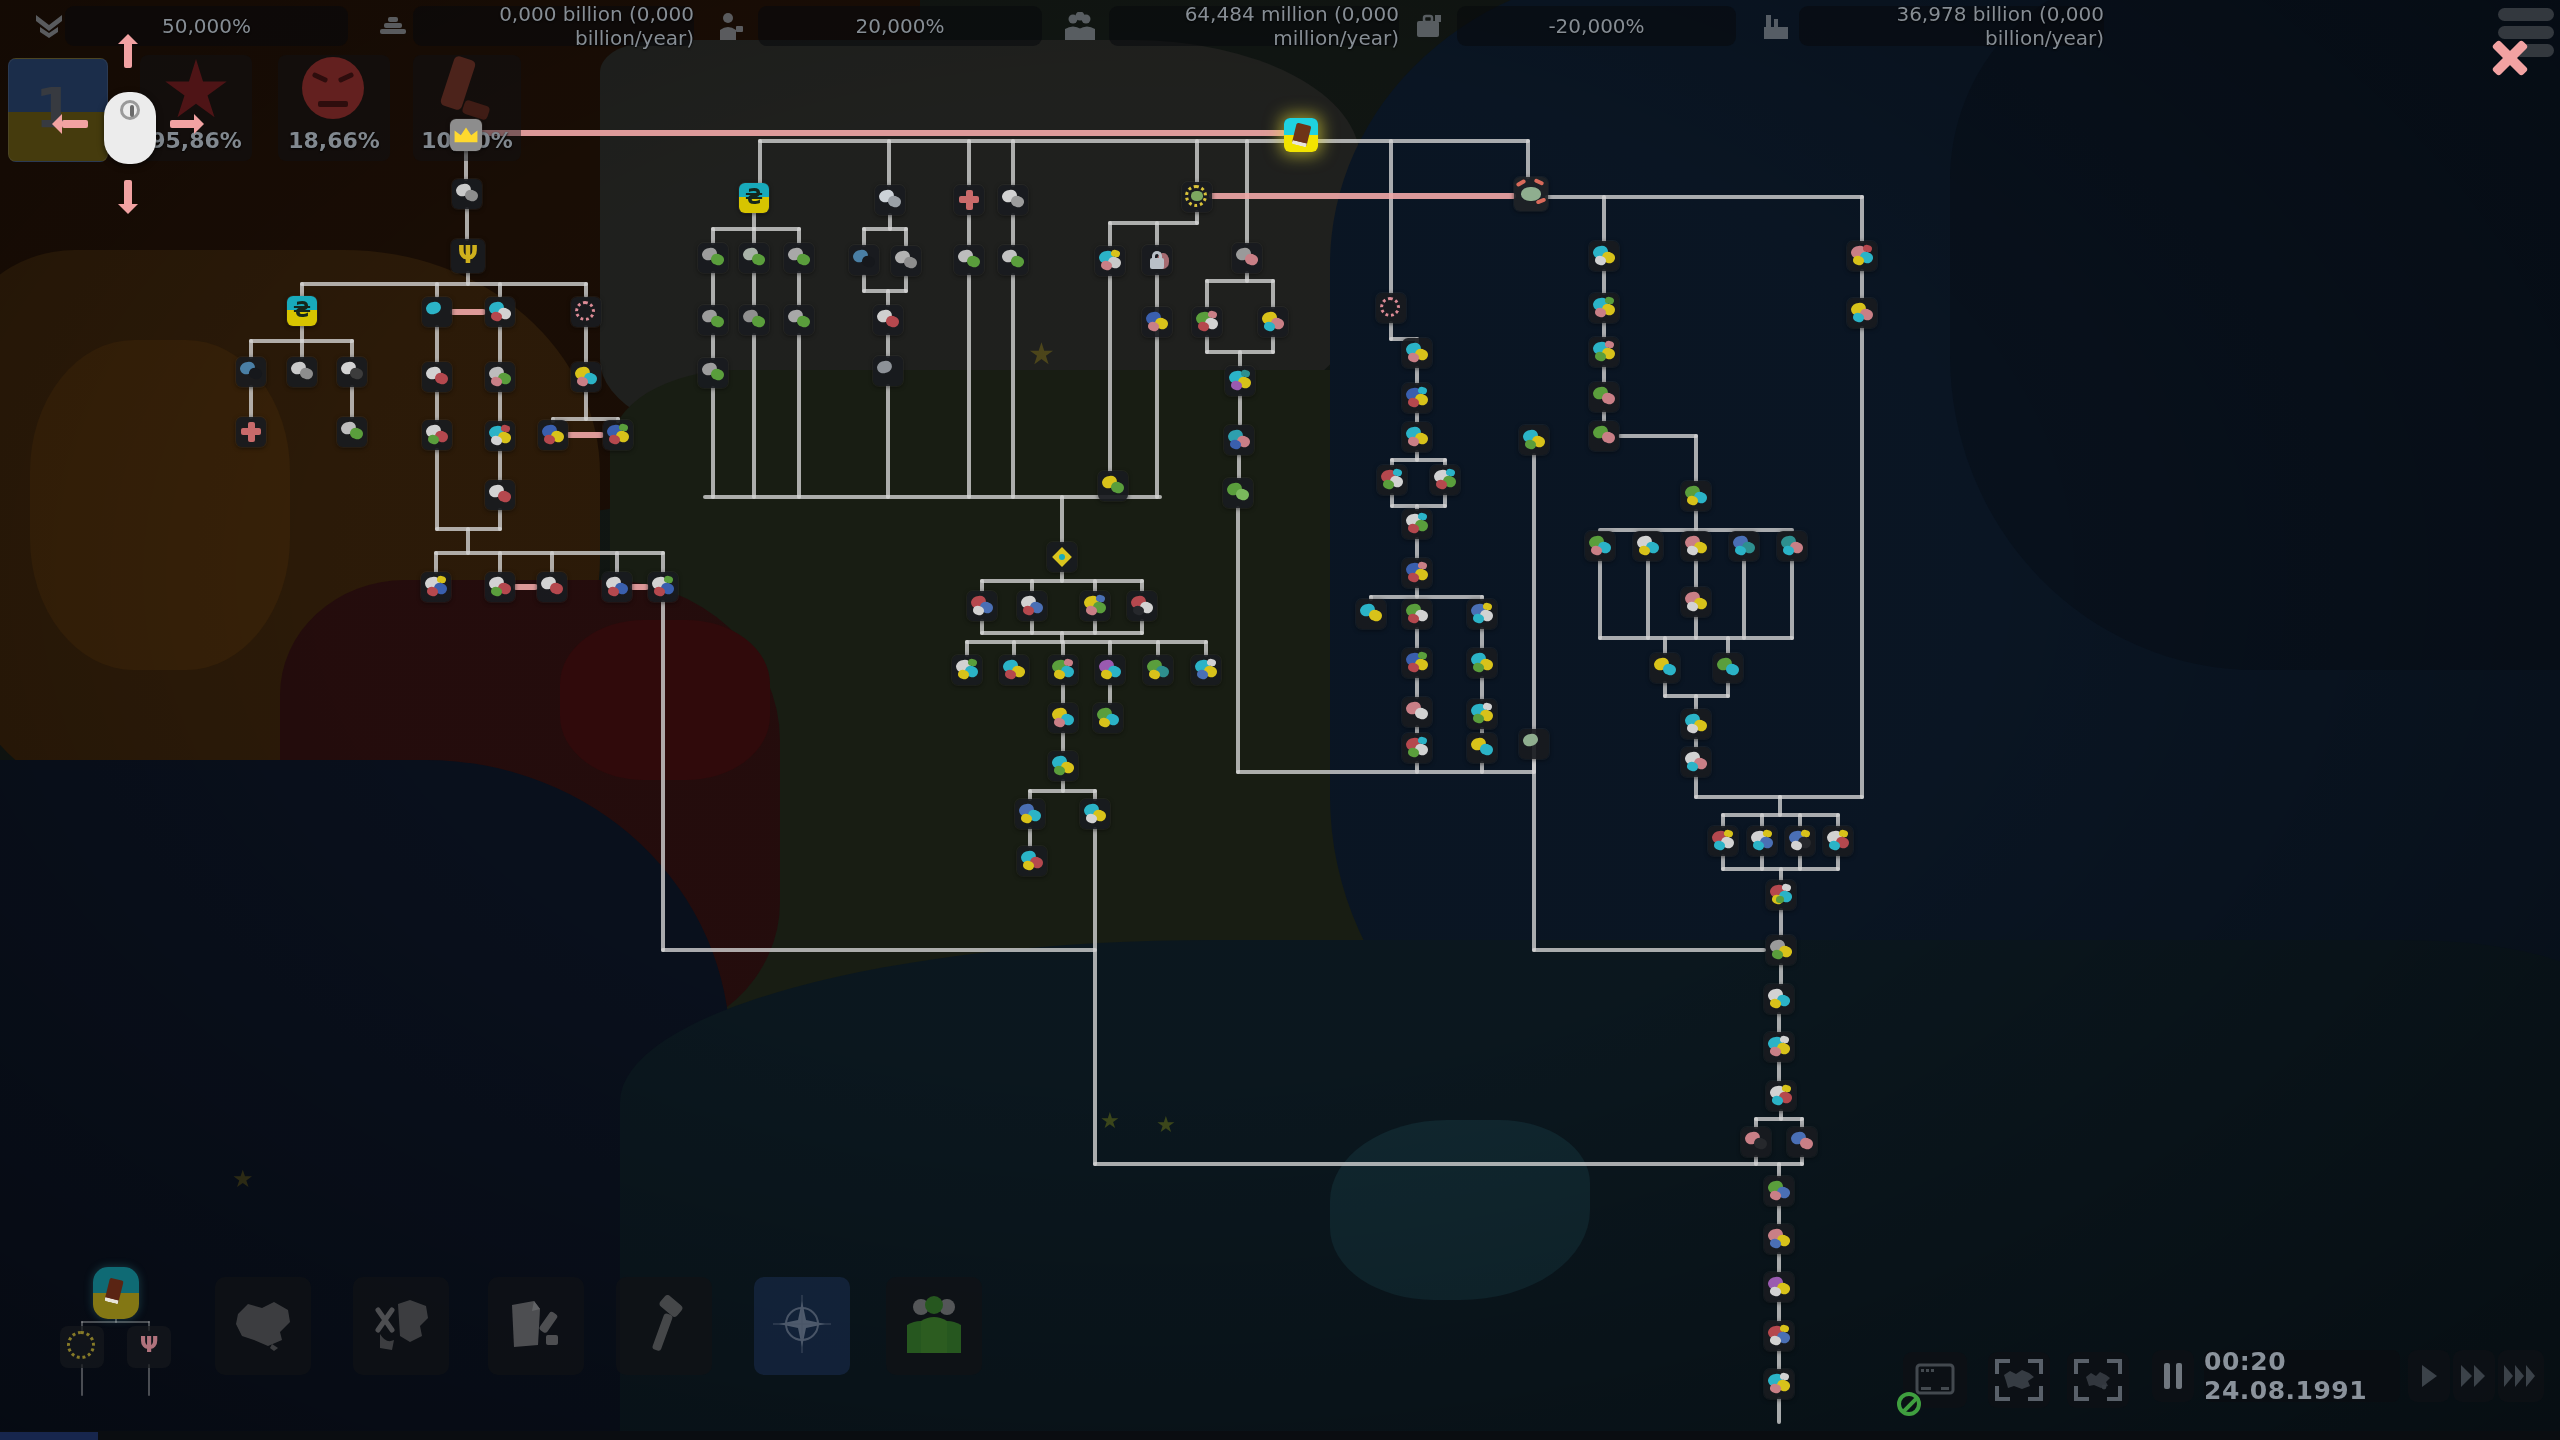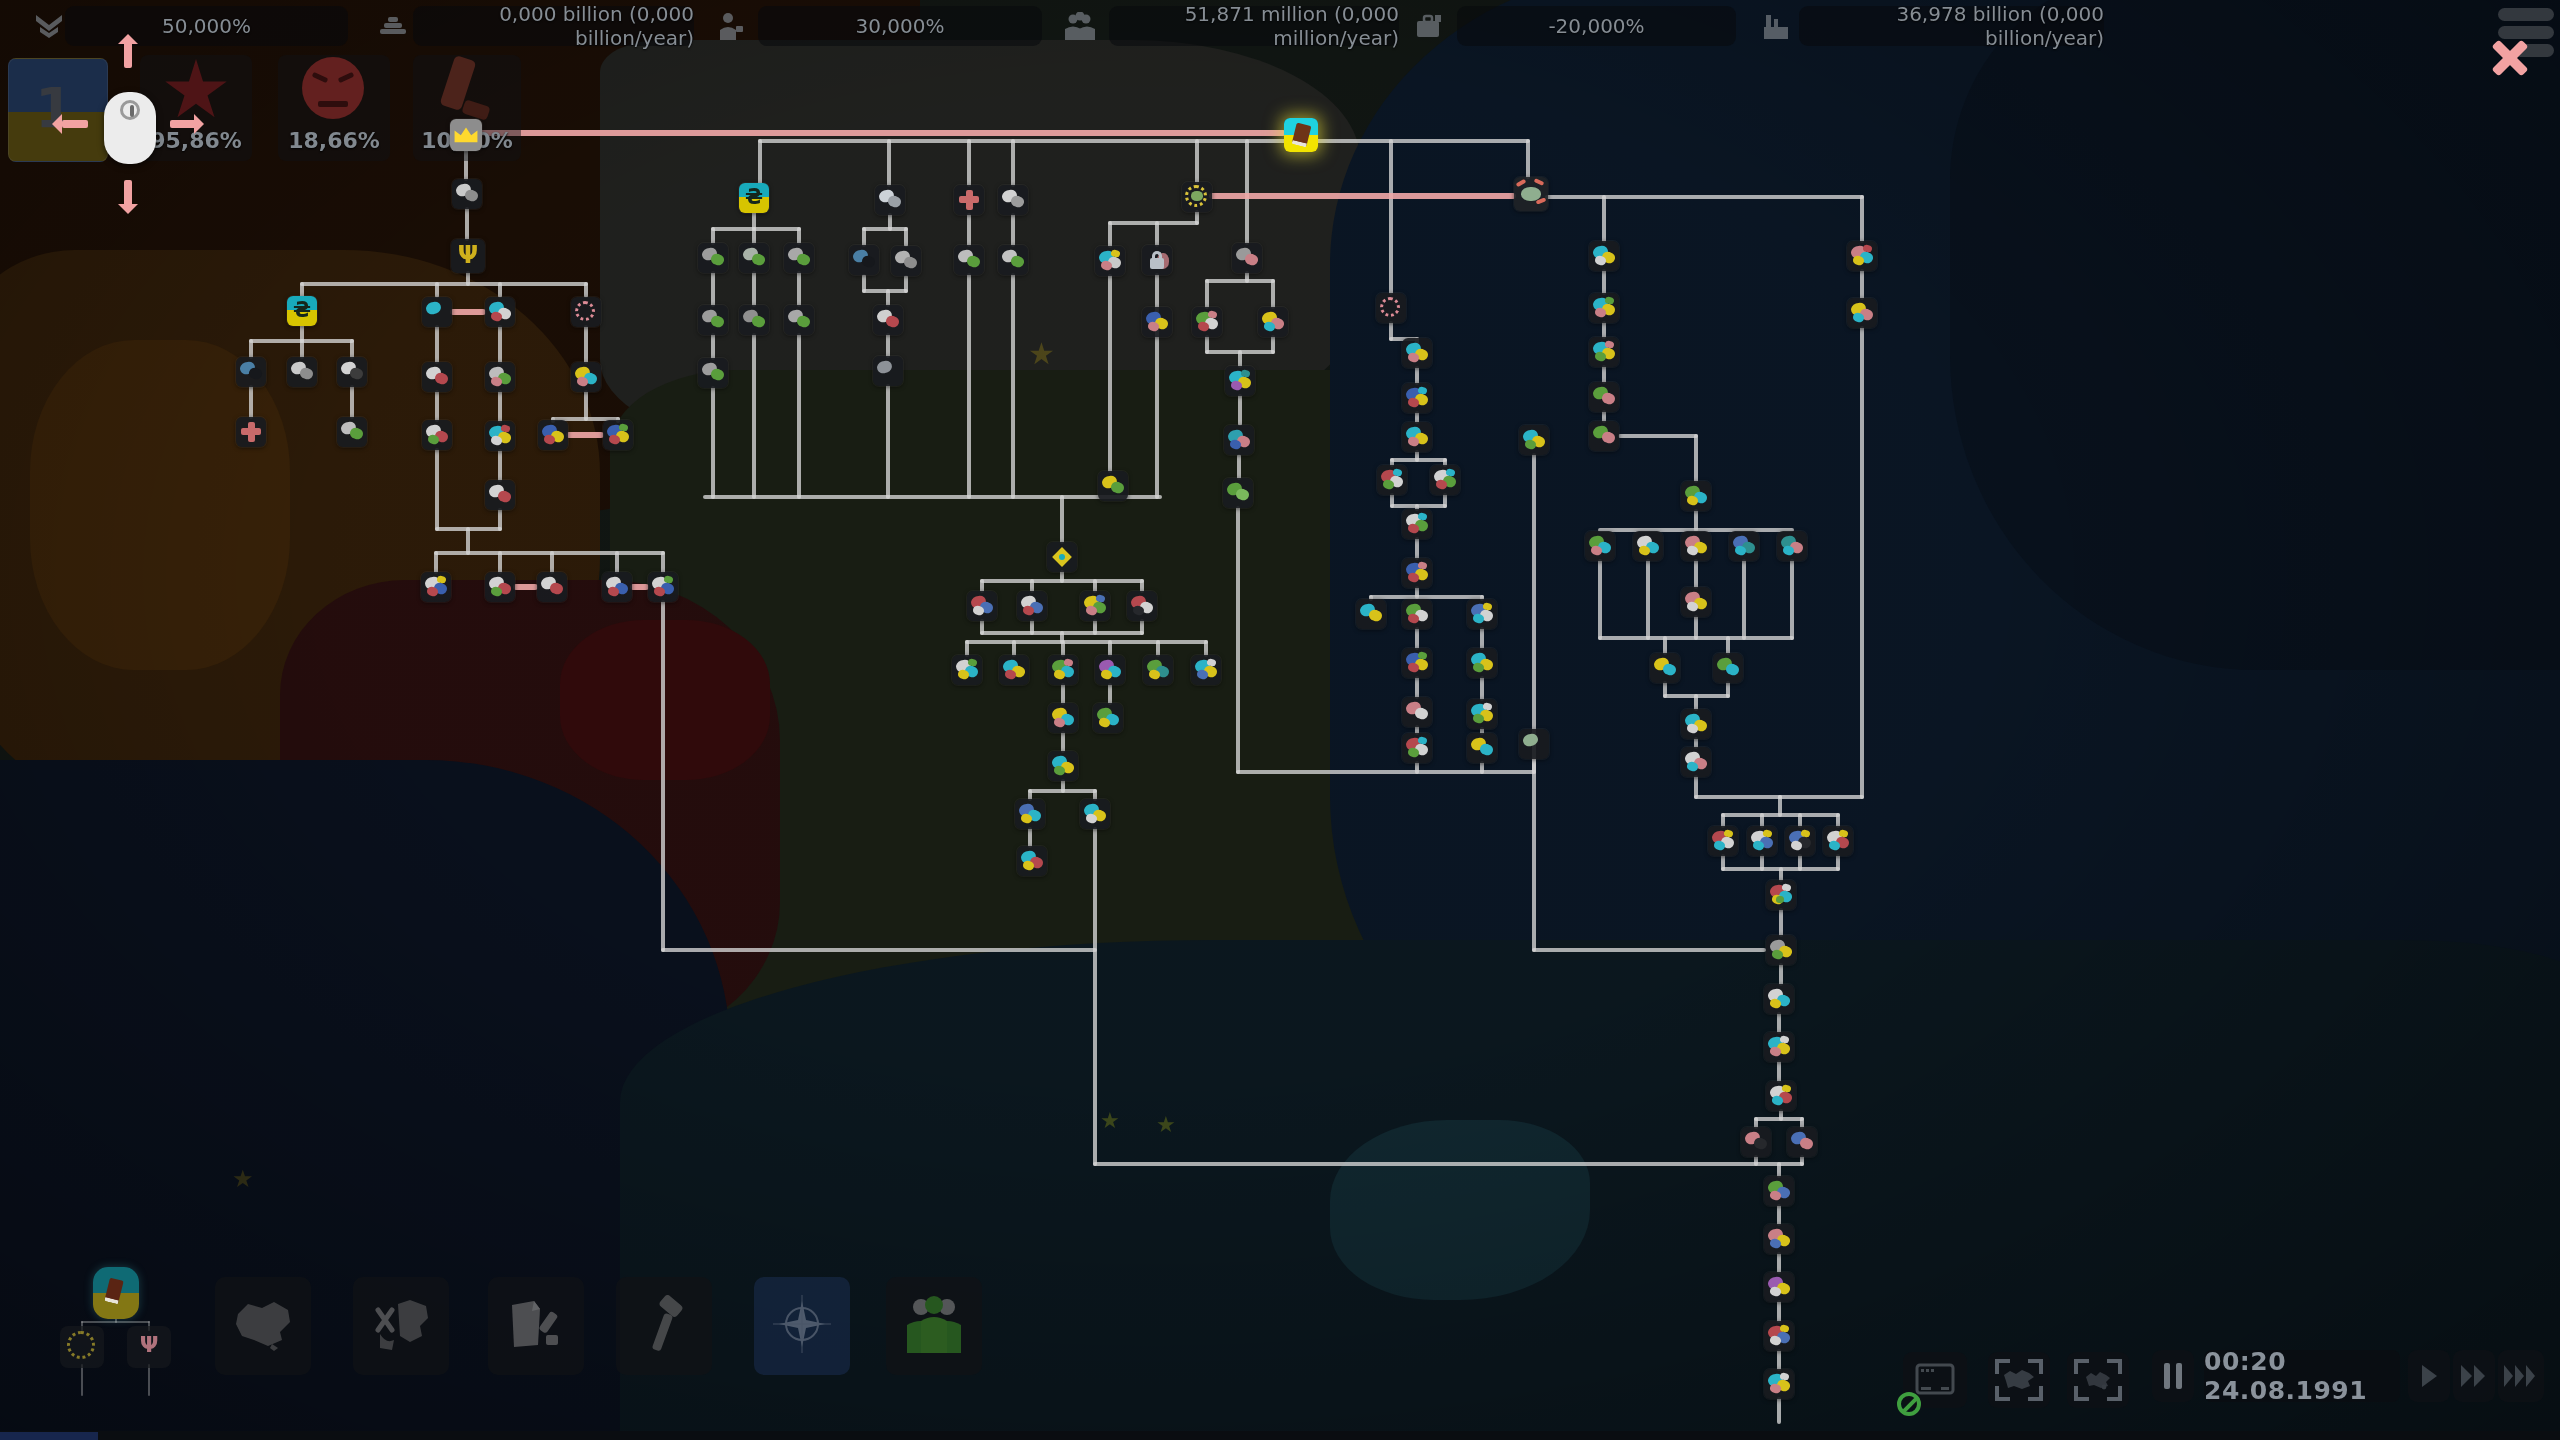--- a/index.html
+++ b/index.html
@@ -962,31 +962,31 @@
         </svg>
       </div>
       <div class="pill" style="left: 397px; width: 281px;">0,000 billion (0,000 billion/year)</div>
       <div class="tb-icon" style="left: 696px;">
         <svg width="26" height="28" viewBox="0 0 26 28">
           <circle cx="10" cy="6" r="5" fill="#70767c"></circle>
           <path d="M2 28 L2 18 Q10 12 18 18 L18 28 Z" fill="#70767c"></path>
           <rect x="18" y="14" width="7" height="6" rx="1" fill="#70767c"></rect>
         </svg>
       </div>
-      <div class="pill" style="left: 742px; width: 284px;">30,000%</div>
+      <div class="pill" style="left: 742px; width: 284px;">20,000%</div>
       <div class="tb-icon" style="left: 1045px;">
         <svg width="32" height="28" viewBox="0 0 32 28">
           <circle cx="9" cy="7" r="4.5" fill="#70767c"></circle>
           <circle cx="22" cy="7" r="4.5" fill="#70767c"></circle>
           <circle cx="16" cy="4" r="4.5" fill="#70767c"></circle>
           <path d="M1 28 L1 17 Q9 12 17 17 L17 28 Z" fill="#70767c"></path>
           <path d="M15 28 L15 17 Q23 12 31 17 L31 28 Z" fill="#70767c"></path>
         </svg>
       </div>
-      <div class="pill" style="left: 1093px; width: 290px;">51,871 million (0,000 million/year)</div>
+      <div class="pill" style="left: 1093px; width: 290px;">64,484 million (0,000 million/year)</div>
       <div class="tb-icon" style="left: 1394px;">
         <svg width="28" height="26" viewBox="0 0 28 26">
           <rect x="2" y="8" width="22" height="16" rx="2" fill="#70767c"></rect>
           <rect x="9" y="3" width="8" height="6" rx="2" fill="none" stroke="#70767c" stroke-width="2.5"></rect>
           <rect x="20" y="2" width="6" height="7" fill="#70767c"></rect>
         </svg>
       </div>
       <div class="pill" style="left: 1441px; width: 279px;">-20,000%</div>
       <div class="tb-icon" style="left: 1741px;">
         <svg width="28" height="26" viewBox="0 0 28 26">

